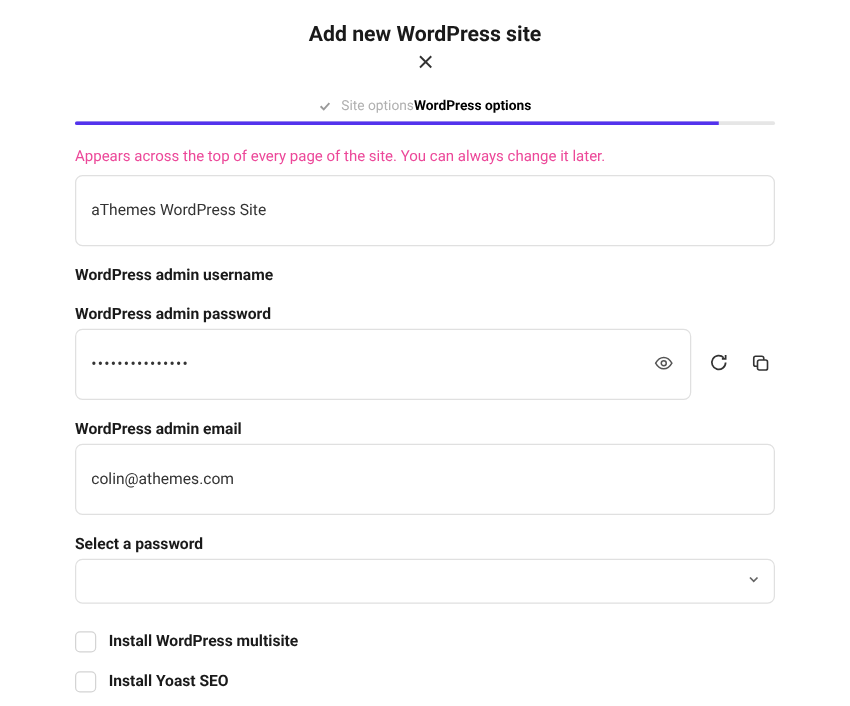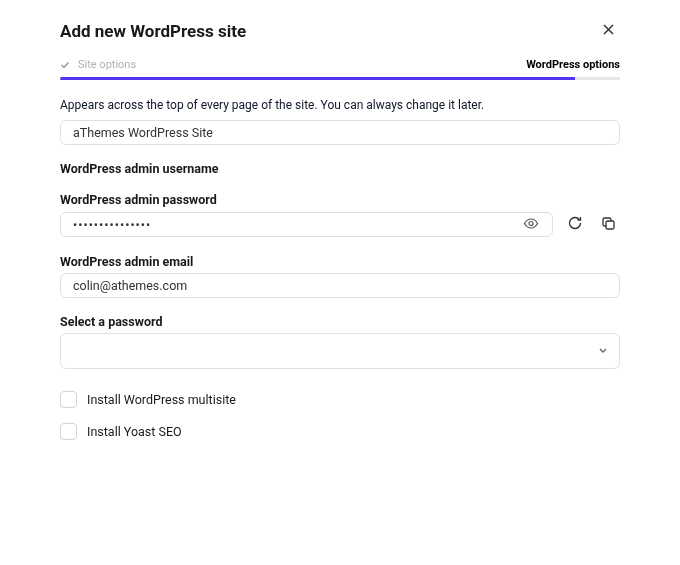--- a/index.html
+++ b/index.html
@@ -14,35 +14,36 @@
       width: 680px;
       height: 565px;
       padding: 18px 60px 10px 60px;
       font-size: 13px;
     }
     .header {
       display: flex;
       justify-content: space-between;
       align-items: center;
       margin-bottom: 14px;
+      flex-direction: column;
     }
     .header h1 {
       font-size: 17px;
       font-weight: 700;
     }
     .close-btn {
       background: none;
       border: none;
       cursor: pointer;
       color: #333;
       padding: 4px;
     }
     .steps {
       display: flex;
-      justify-content: space-between;
+      justify-content: center;
       align-items: center;
       font-size: 11px;
       margin-bottom: 6px;
     }
     .step-left {
       display: flex;
       align-items: center;
       gap: 8px;
       color: #b0b0b0;
     }
@@ -72,26 +73,26 @@
     }
     .field-label {
       font-size: 12.5px;
       font-weight: 700;
       color: #1a1a1a;
       margin-bottom: 4px;
       display: block;
     }
     .field-help {
       font-size: 12px;
-      color: #0f172a;
+      color: #ec4899;
       margin-bottom: 8px;
     }
     .input {
       width: 100%;
-      padding: 4px 12px;
+      padding: 20px 12px;
       border: 1px solid #e0e0e0;
       border-radius: 6px;
       font-size: 12.5px;
       color: #333;
       font-family: inherit;
       outline: none;
     }
     .password-row {
       display: flex;
       align-items: center;
@@ -164,21 +165,21 @@
       width: 17px;
       height: 17px;
       border: 1.5px solid #d4d4d4;
       border-radius: 4px;
       appearance: none;
       cursor: pointer;
       background: #fff;
     }
     .check-label {
       font-size: 12.5px;
-      font-weight: 400;
+      font-weight: 700;
       color: #1a1a1a;
     }
   </style>
 </head>
 <body>
 
 <div class="header">
   <h1>Add new WordPress site</h1>
   <button class="close-btn">
     <span>

